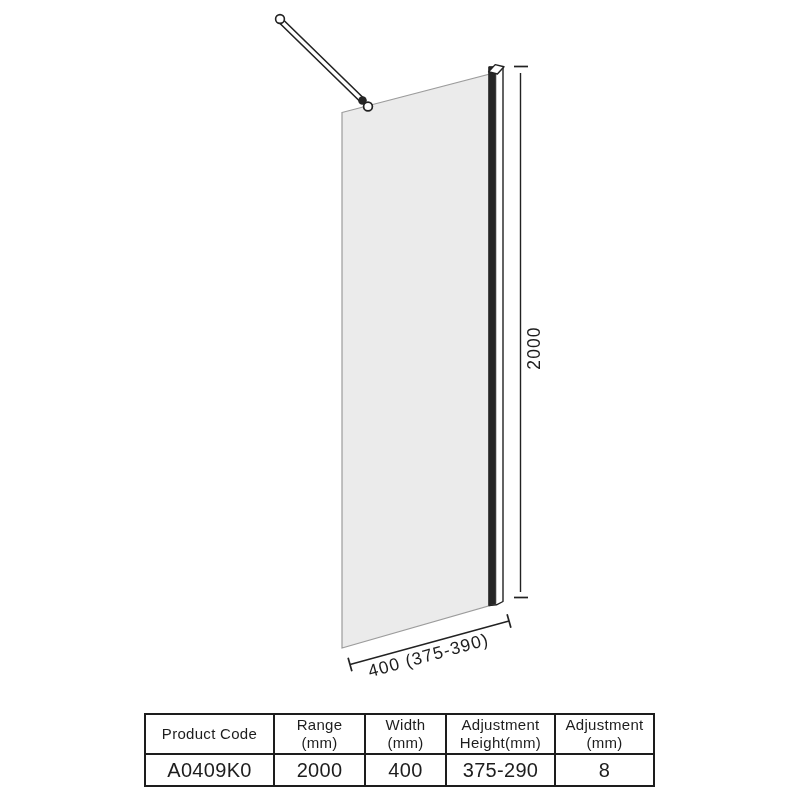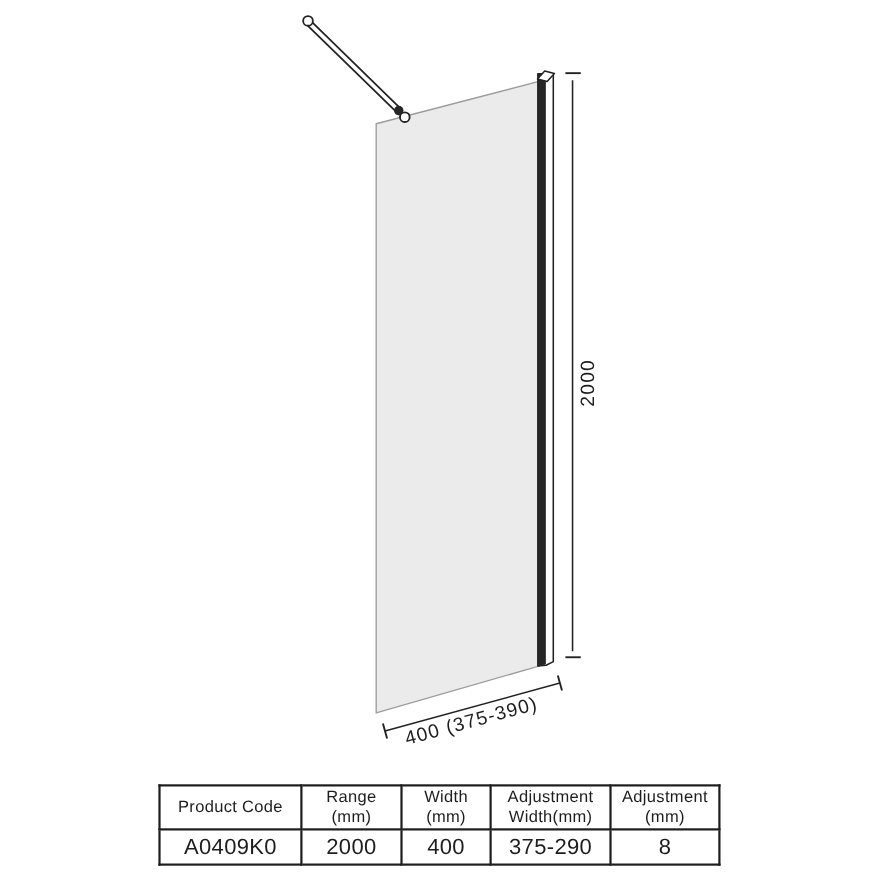--- a/index.html
+++ b/index.html
@@ -104,21 +104,21 @@
         <th>
           <span class="hline">Range</span>
             <span class="hline">(mm)</span>
         </th>
         <th>
           <span class="hline">Width</span>
             <span class="hline">(mm)</span>
         </th>
         <th>
           <span class="hline">Adjustment</span>
-            <span class="hline">Width(mm)</span>
+            <span class="hline">Height(mm)</span>
         </th>
         <th>
           <span class="hline">Adjustment</span>
             <span class="hline">(mm)</span>
         </th>
       </tr>
     </thead>
     <tbody>
       <tr>
         <td>A0409K0</td>

